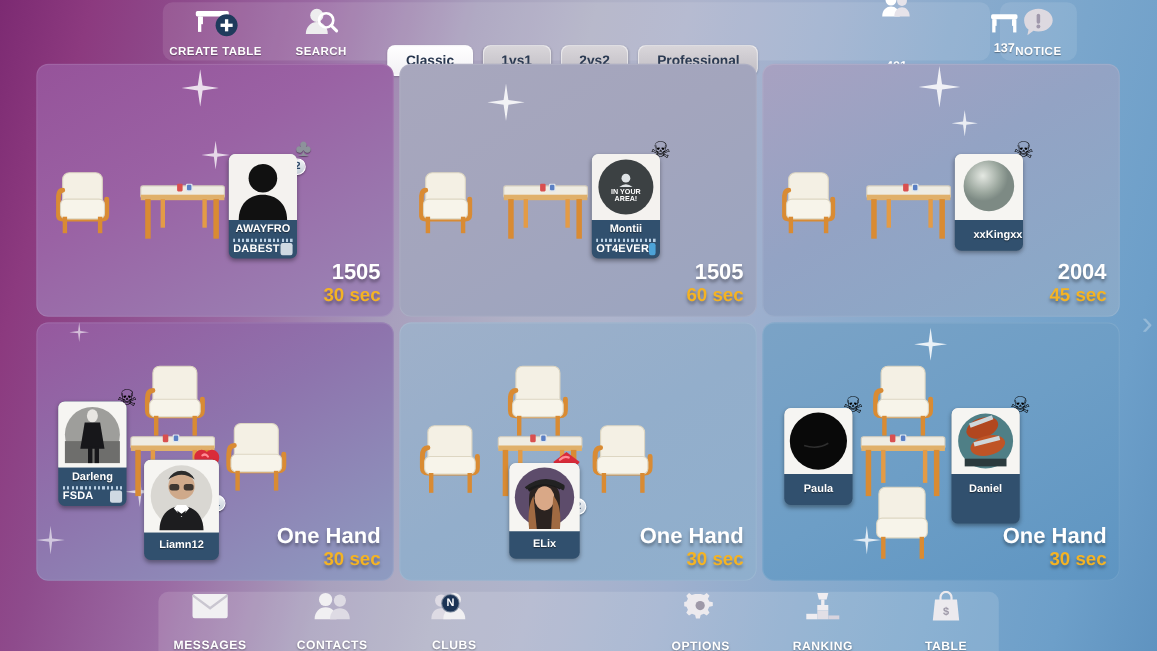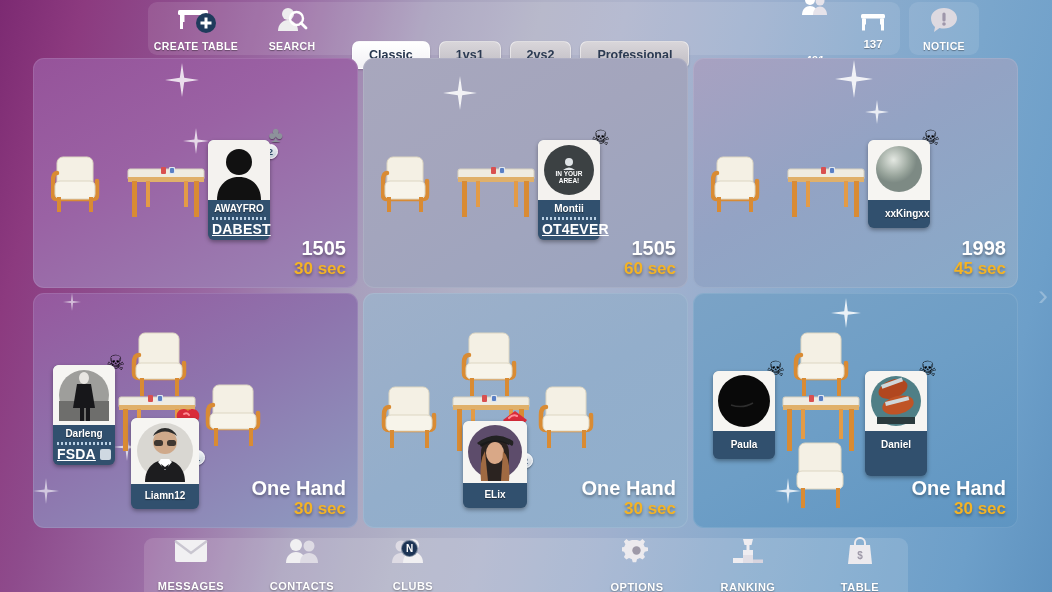--- a/index.html
+++ b/index.html
@@ -111,21 +111,21 @@
   }
   .pcard .dots{
     height:3px; margin:0 4px;
     background:repeating-linear-gradient(90deg,#b9cfe3 0 2px, transparent 2px 4px);
   }
   .pcard .club{
     display:flex; align-items:center; justify-content:space-between;
     padding:1px 4px 3px; 
   }
   .pcard .club span{
-    color:#fff; font-size:14px; font-weight:bold; letter-spacing:.2px;text-decoration:underline;
+    color:#fff; font-size:10px; font-weight:bold; letter-spacing:.2px;
   }
   .clubbadge{ width:11px; height:11px; border-radius:2px; background:#cfd9e2; }
   .skull{ position:absolute; right:-10px; top:-13px; font-size:21px; line-height:21px; }
   .numbadge{
     position:absolute; width:15px; height:15px; border-radius:50%;
     background:linear-gradient(#f2f4f7,#c3ccd6);
     color:#2c4766; font-size:9.5px; font-weight:bold;
     display:flex; align-items:center; justify-content:center;
     border:1px solid #fff; box-shadow:0 1px 2px rgba(0,0,0,.4);
   }
@@ -210,21 +210,21 @@
       <svg width="28" height="22" viewBox="0 0 28 22">
         <circle cx="9" cy="6" r="5" fill="#fff"></circle>
         <path d="M1 21 c0-6 4-9 8-9 s8 3 8 9z" fill="#fff"></path>
         <circle cx="19" cy="7" r="4.5" fill="#e6e3ea"></circle>
         <path d="M12 21 c0-5.5 3.5-8.5 7-8.5 s7 3 7 8.5z" fill="#e6e3ea"></path>
       </svg>
     </span>
     <span class="hdr-num">401</span>
   </div>
 
-  <div class="hdr-item" style="left:848px; top:8px; width:50px; height:44px;text-align:right;">
+  <div class="hdr-item" style="left:888px; top:8px; width:50px; height:44px;text-align:right;">
     <span>
       <svg width="28" height="22" viewBox="0 0 28 22">
         <rect x="2" y="3" width="24" height="4.5" rx="1.5" fill="#fff"></rect>
         <rect x="4" y="7.5" width="3" height="6" fill="#fff"></rect>
         <rect x="21" y="7.5" width="3" height="6" fill="#fff"></rect>
         <rect x="3" y="7.5" width="3" height="12" fill="#fff"></rect>
         <rect x="22" y="7.5" width="3" height="12" fill="#fff"></rect>
       </svg>
     </span>
     <span class="hdr-num">137</span>
@@ -397,21 +397,21 @@
                 <stop offset="70%" stop-color="#9aa69d"></stop>
                 <stop offset="100%" stop-color="#7d8a84"></stop>
           </radialGradient>
             </defs>
           <circle cx="31" cy="29" r="23" fill="url(#sph)"></circle>
         </svg>
       </div>
       <div class="nm" style="padding:8px 17px 9px;">xxKingxx</div>
     </div>
     <div class="meta">
-      <div class="m1">1998</div>
+      <div class="m1">2004</div>
       <div class="m2">45 sec</div>
     </div>
   </div>
 
   <div class="tcard c3">
     <div class="sparkle" style="left:30px; top:0px;">
       <svg width="18" height="18" viewBox="0 0 18 18">
           <path d="M9 0 L10 8 L18 9 L10 10 L9 18 L8 10 L0 9 L8 8z" fill="rgba(255,255,255,.6)"></path>
         </svg>
     </div>

